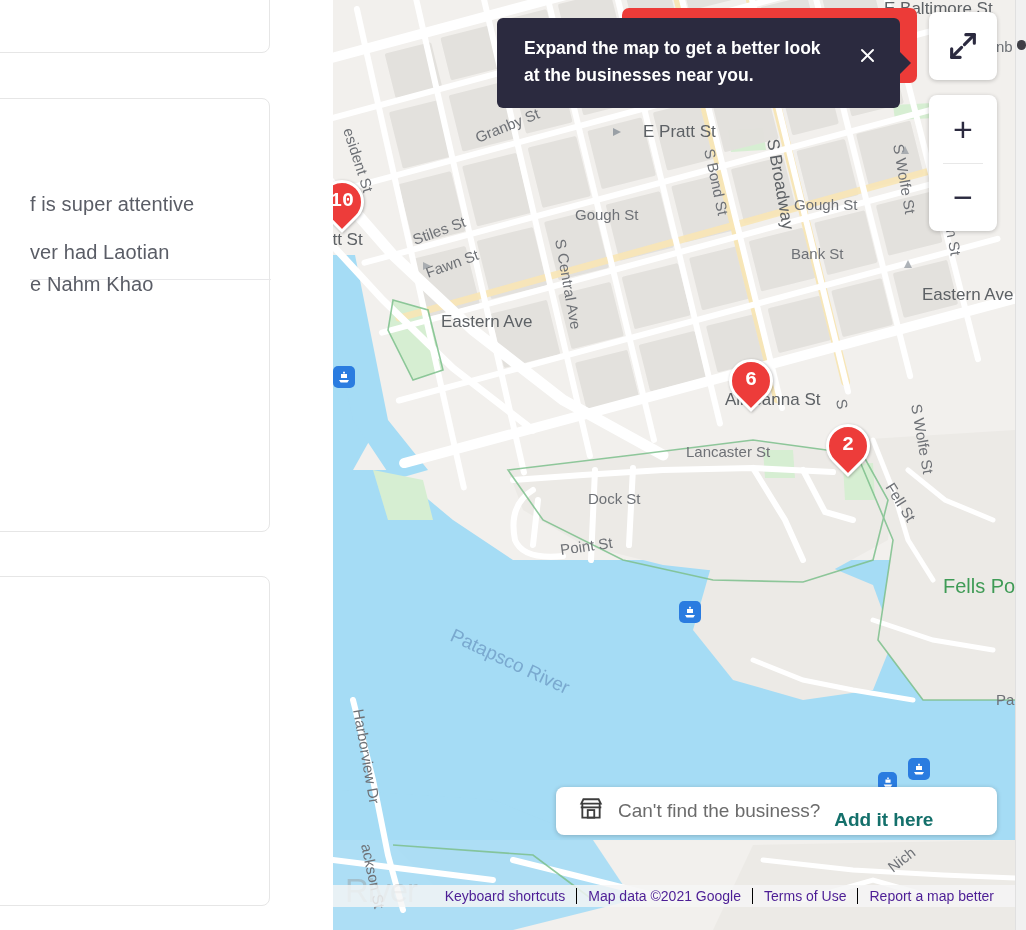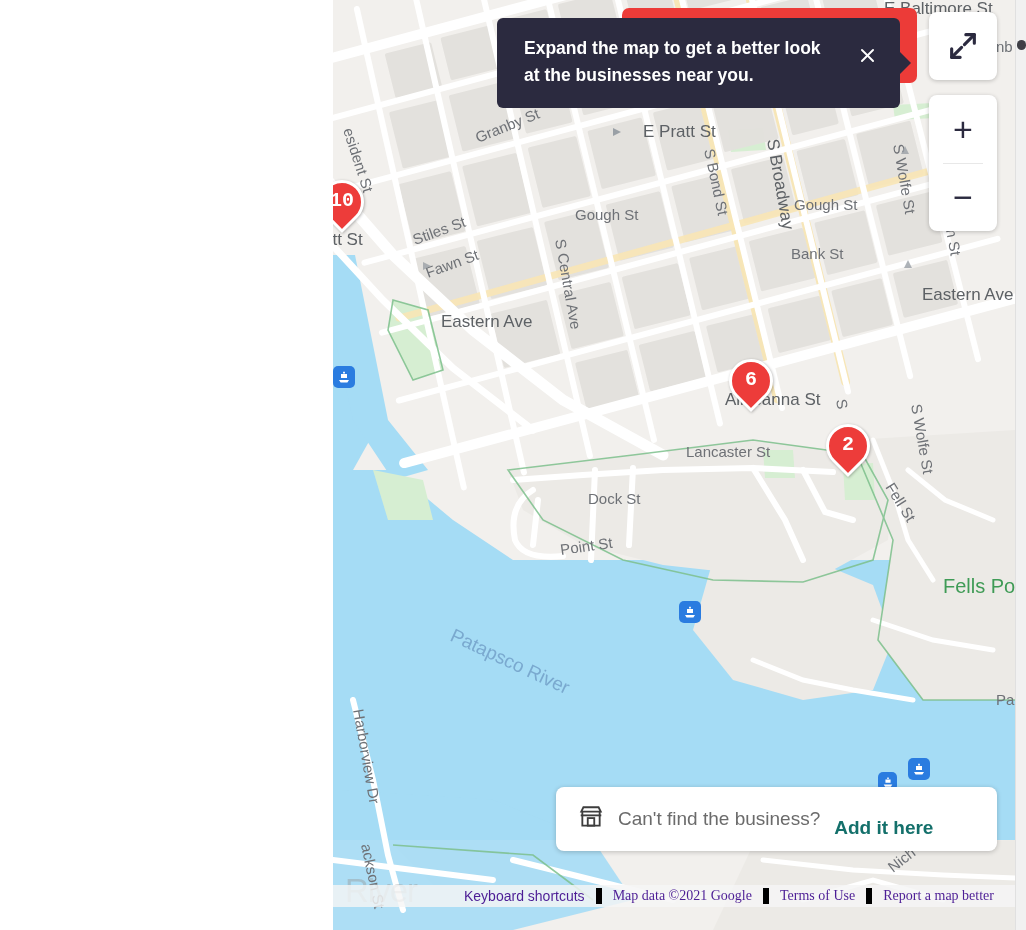--- a/index.html
+++ b/index.html
@@ -76,21 +76,21 @@
     gap: 0px;
     font-size: 14px; color: #4c1d95;
     background: rgba(245,245,245,0.82);
     padding-right: 10px;
     white-space: nowrap;
   }
   #attribution .att {
     padding: 0 11px;
     line-height: 16px;
   }
-  #attribution .att + .att { border-left: 6px solid #000000; font-family: Liberation Serif, serif; }
+  #attribution .att + .att { border-left: 1px solid #000000; }
 
   
   #google-logo {
     position: absolute;
     left: 345px; bottom: 20px;
     font-family: "Liberation Sans", sans-serif;
     font-size: 33px;
     font-weight: 500;
     letter-spacing: -1px;
     color: rgba(150,150,150,0.42);
@@ -176,21 +176,21 @@
   }
   #zoom-divider {
     position: absolute; left: 14px; right: 14px; top: 68px;
     height: 1px; background: #e8e8e8;
   }
 
   
   #add-banner {
     position: absolute;
     left: 556px; top: 787px;
-    width: 441px; height: 64px;
+    width: 441px; height: 48px;
     background: #fff;
     border-radius: 8px;
     box-shadow: 0 1px 5px rgba(0,0,0,0.22);
     display: flex; align-items: center;
     padding: 0 22px;
     gap: 14px;
     z-index: 35;
     cursor: pointer;
   }
   #add-banner-prompt { font-size: 19px; color: #6b6b6b; }
@@ -252,20 +252,32 @@
     background: #3f3f46;
     border-radius: 5px;
     cursor: pointer;
   }
 </style>
 </head>
 <body>
 
 <div id="root">
 
+  <div id="sidebar">
+
+    <div class="review-card" id="card-1"></div>
+
+    <div class="review-card" id="card-2"></div>
+    <div class="review-text" id="c2-text">f is super attentive</div>
+    <div class="card-divider" id="c2-divider"></div>
+
+    <div class="review-card" id="card-3"></div>
+    <div class="review-text" id="c3-text">ver had Laotian
+e Nahm Khao</div>
+  </div>
 
   <div id="gutter"></div>
 
   <div id="map">
     <svg id="map-canvas" viewBox="0 0 682 930" preserveAspectRatio="none">
       <defs>
         <style>
           .road   { stroke:#ffffff; fill:none; stroke-linecap:round; }
           .hiroad { stroke:#f8e6b5; fill:none; stroke-linecap:round; }
           .blk    { fill:#e3e1dd; }

